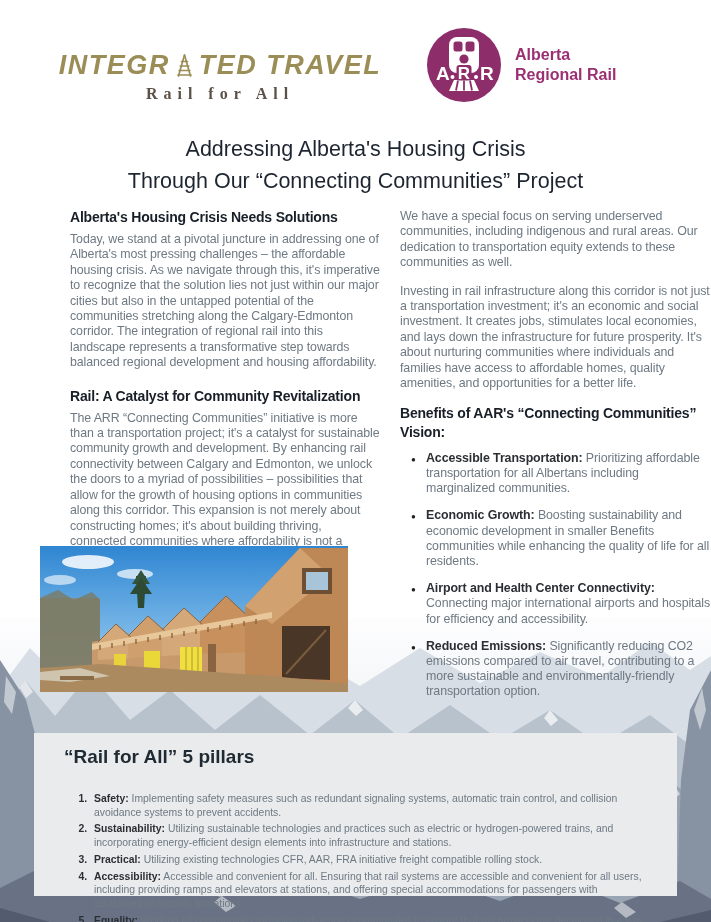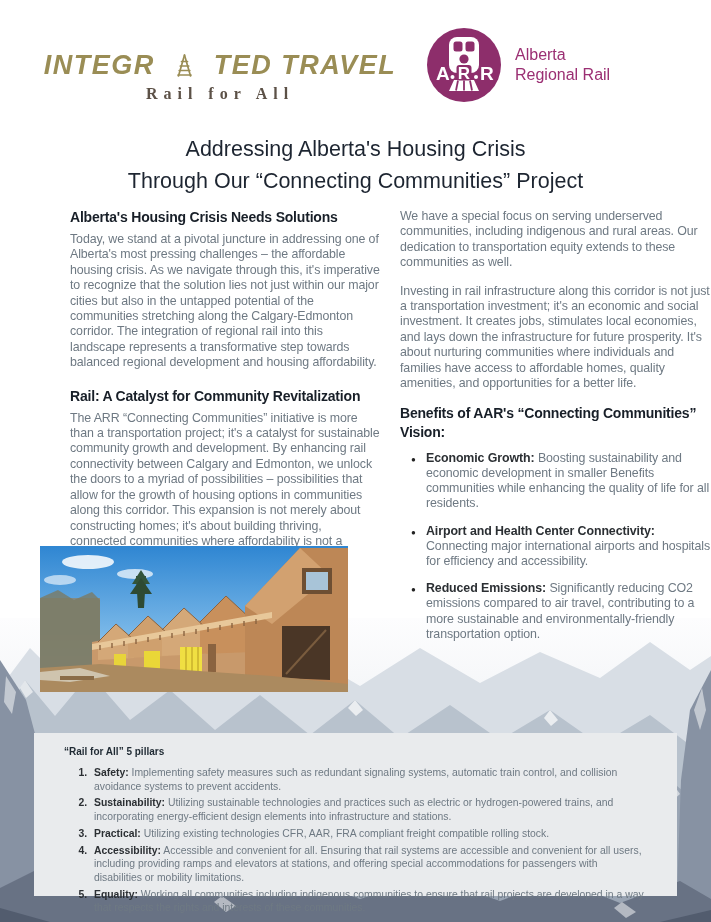--- a/index.html
+++ b/index.html
@@ -3,32 +3,32 @@
 <meta charset="utf-8">
 <style>
   html,body{margin:0;padding:0;background:#ffffff;}
   .page{
     position:relative;width:711px;height:922px;overflow:hidden;background:#ffffff;
     font-family:"Liberation Sans","DejaVu Sans",sans-serif;
   }
   
   .brand{position:absolute;left:64px;top:50px;width:312px;text-align:center;}
   .brand-line{
-    display:flex;align-items:center;justify-content:center;gap:18px;
+    display:flex;align-items:center;justify-content:center;gap:3px;
     font-size:27px;font-weight:800;font-style:italic;letter-spacing:1.5px;
     color:#9a8d55;white-space:nowrap;
   }
   .rail-icon{display:inline-block;width:21px;height:25px;margin:0 1px;}
   .brand-tagline{
     margin-top:4px;font-family:"Liberation Serif","DejaVu Serif",serif;
     font-size:16px;color:#5c5147;letter-spacing:6px;font-weight:600;
   }
   .arr{position:absolute;left:427px;top:28px;display:flex;align-items:center;gap:14px;}
   .arr-circle{width:74px;height:74px;}
-  .arr-label{font-size:16px;font-weight:400;color:#9b2f73;line-height:1.25;}
+  .arr-label{font-size:16px;font-weight:700;color:#9b2f73;line-height:1.25;}
   
   .title{
     position:absolute;top:133px;left:0;width:711px;text-align:center;
     font-size:21.5px;font-weight:400;color:#1d2531;line-height:1.5;
   }
   
   .col{position:absolute;top:209px;width:311px;z-index:3;margin-left:32px;}
   .col-left{left:38px;}
   .col-right{left:368px;}
   .col h2{
@@ -54,21 +54,21 @@
   
   .photo{position:absolute;left:40px;top:546px;width:308px;height:146px;z-index:3;}
   .photo svg{display:block;}
   
   .mountains{position:absolute;left:0;top:618px;width:711px;height:304px;z-index:1;}
   
   .panel{
     position:absolute;left:34px;top:733px;width:643px;height:163px;z-index:2;
     background:#e9ebed;box-sizing:border-box;padding:13px 28px 0 30px;
   }
-  .panel h2{font-size:10px;font-weight:700;color:#1f2a33;margin:0 0 9px 0;}
+  .panel h2{font-size:19px;font-weight:700;color:#1f2a33;margin:0 0 24px 0;}
   ol.pillars{margin:2px;padding:0 0 0 24px;}
   ol.pillars li{
     font-size:10.4px;line-height:13.7px;color:#6e7983;margin-bottom:3px;
     padding-left:4px;
   }
   ol.pillars li::marker{color:#2b2f33;font-weight:700;}
   .plabel{font-weight:700;color:#2b2f33;}
 </style>
 </head>
 <body>
@@ -245,30 +245,31 @@
       <polygon points="0,126 40,122 70,130 30,136 0,134" fill="#cfc4ae"></polygon>
       <rect x="20" y="130" width="34" height="4" fill="#8a6c48"></rect>
     </svg>
   </div>
 
   <div class="col col-right">
     <p>We have a special focus on serving underserved communities, including indigenous and rural areas. Our dedication to transportation equity extends to these communities as well.</p>
     <p>Investing in rail infrastructure along this corridor is not just a transportation investment; it's an economic and social investment. It creates jobs, stimulates local economies, and lays down the infrastructure for future prosperity.  It's about nurturing communities where individuals and families have access to affordable homes, quality amenities, and opportunities for a better life.</p>
     <h2 class="wrap benefits-heading">Benefits of AAR's “Connecting Communities” Vision:</h2>
     <ul class="benefits">
+      <li><span class="blabel">Accessible Transportation:</span> <span>Prioritizing affordable transportation for all Albertans including marginalized communities.</span></li>
       <li><span class="blabel">Economic Growth:</span> <span>Boosting sustainability and economic development in smaller Benefits communities while enhancing the quality of life for all residents.</span></li>
       <li><span class="blabel">Airport and Health Center Connectivity:</span> <span>Connecting major international airports and hospitals for efficiency and accessibility.</span></li>
       <li><span class="blabel">Reduced Emissions:</span> <span>Significantly reducing CO2 emissions compared to air travel, contributing to a more sustainable and environmentally-friendly transportation option.</span></li>
     </ul>
   </div>
 
   <div class="panel">
     <h2>“Rail for All” 5 pillars</h2>
     <ol class="pillars">
       <li><span class="plabel">Safety:</span> <span>Implementing safety measures such as redundant signaling systems, automatic train control, and collision avoidance systems to prevent accidents.</span></li>
       <li><span class="plabel">Sustainability:</span> <span>Utilizing sustainable technologies and practices such as electric or hydrogen-powered trains, and incorporating energy-efficient design elements into infrastructure and stations.</span></li>
-      <li><span class="plabel">Practical:</span> <span>Utilizing existing technologies CFR, AAR, FRA compliant freight compatible rolling stock.</span></li>
+      <li><span class="plabel">Practical:</span> <span>Utilizing existing technologies CFR, AAR, FRA initiative freight compatible rolling stock.</span></li>
       <li><span class="plabel">Accessibility:</span> <span>Accessible and convenient for all. Ensuring that rail systems are accessible and convenient for all users, including providing ramps and elevators at stations, and offering special accommodations for passengers with disabilities or mobility limitations.</span></li>
       <li><span class="plabel">Equality:</span> <span>Working all communities including  indigenous communities to ensure that rail projects are developed in a way that respects the rights and interests of these communities.</span></li>
     </ol>
   </div>
 
 </div>
 
 </body></html>

